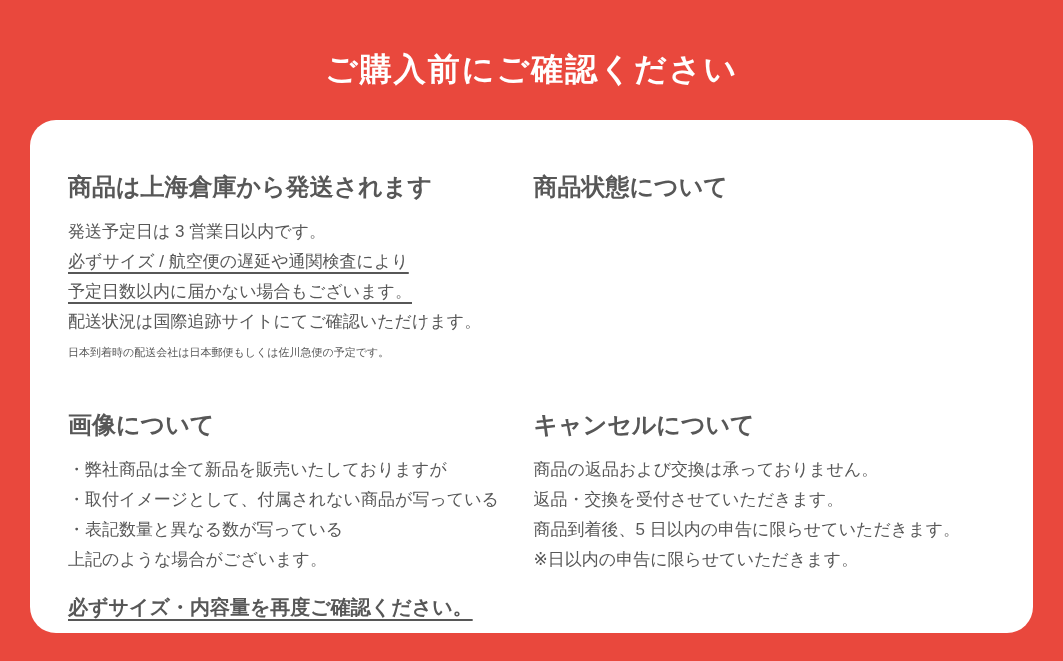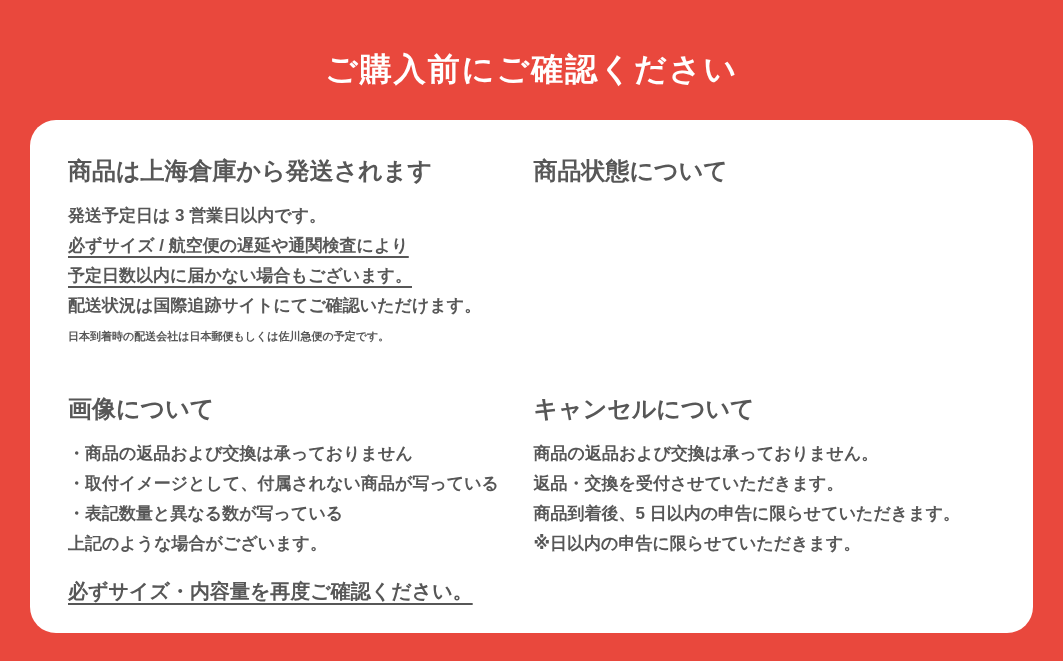--- a/index.html
+++ b/index.html
@@ -32,37 +32,37 @@
     letter-spacing: 2px;
   }
   .card {
     position: absolute;
     left: 30px;
     right: 30px;
     top: 120px;
     bottom: 28px;
     background: var(--card, #FFFFFF);
     border-radius: 26px;
-    padding: 36px 34px 0 38px;
+    padding: 52px 34px 0 38px;
     display: flex;
   }
   .column { flex: 1; min-width: 0; }
   .section-heading {
     margin: 0 0 16px 0;
     font-size: 24px;
     line-height: 29px;
     font-weight: bold;
     color: var(--text, #575757);
   }
   .section-first { height: 238px; }
   .line {
     margin: 0;
     font-size: 17px;
     line-height: 30px;
-    font-weight: 700;
+    font-weight: 400;
     color: var(--text, #575757);
   }
   .line.underline {
     text-decoration: underline;
     text-underline-offset: 5px;
     text-decoration-thickness: 1.5px;
   }
   .line.small { font-size: 11px; }
   .line.red { color: var(--accent_red, #E5352B); font-weight: bold; }
   .line.emphasis-underline {
@@ -90,21 +90,21 @@
             <p class="line">発送予定日は 3 営業日以内です。</p>
             <p class="line underline">必ずサイズ / 航空便の遅延や通関検査により</p>
             <p class="line underline">予定日数以内に届かない場合もございます。</p>
             <p class="line">配送状況は国際追跡サイトにてご確認いただけます。</p>
             <p class="line small">日本到着時の配送会社は日本郵便もしくは佐川急便の予定です。</p>
           </div>
       </section>
       <section class="section">
         <h2 class="section-heading">画像について</h2>
         <div class="section-body">
-            <p class="line">・商品の返品および交換は承っておりません</p>
+            <p class="line">・弊社商品は全て新品を販売いたしておりますが</p>
             <p class="line">・取付イメージとして、付属されない商品が写っている</p>
             <p class="line">・表記数量と異なる数が写っている</p>
             <p class="line">上記のような場合がございます。</p>
             <p class="line emphasis-underline">必ずサイズ・内容量を再度ご確認ください。</p>
           </div>
       </section>
     </div>
 
     <div class="column">
       <section class="section section-first">

